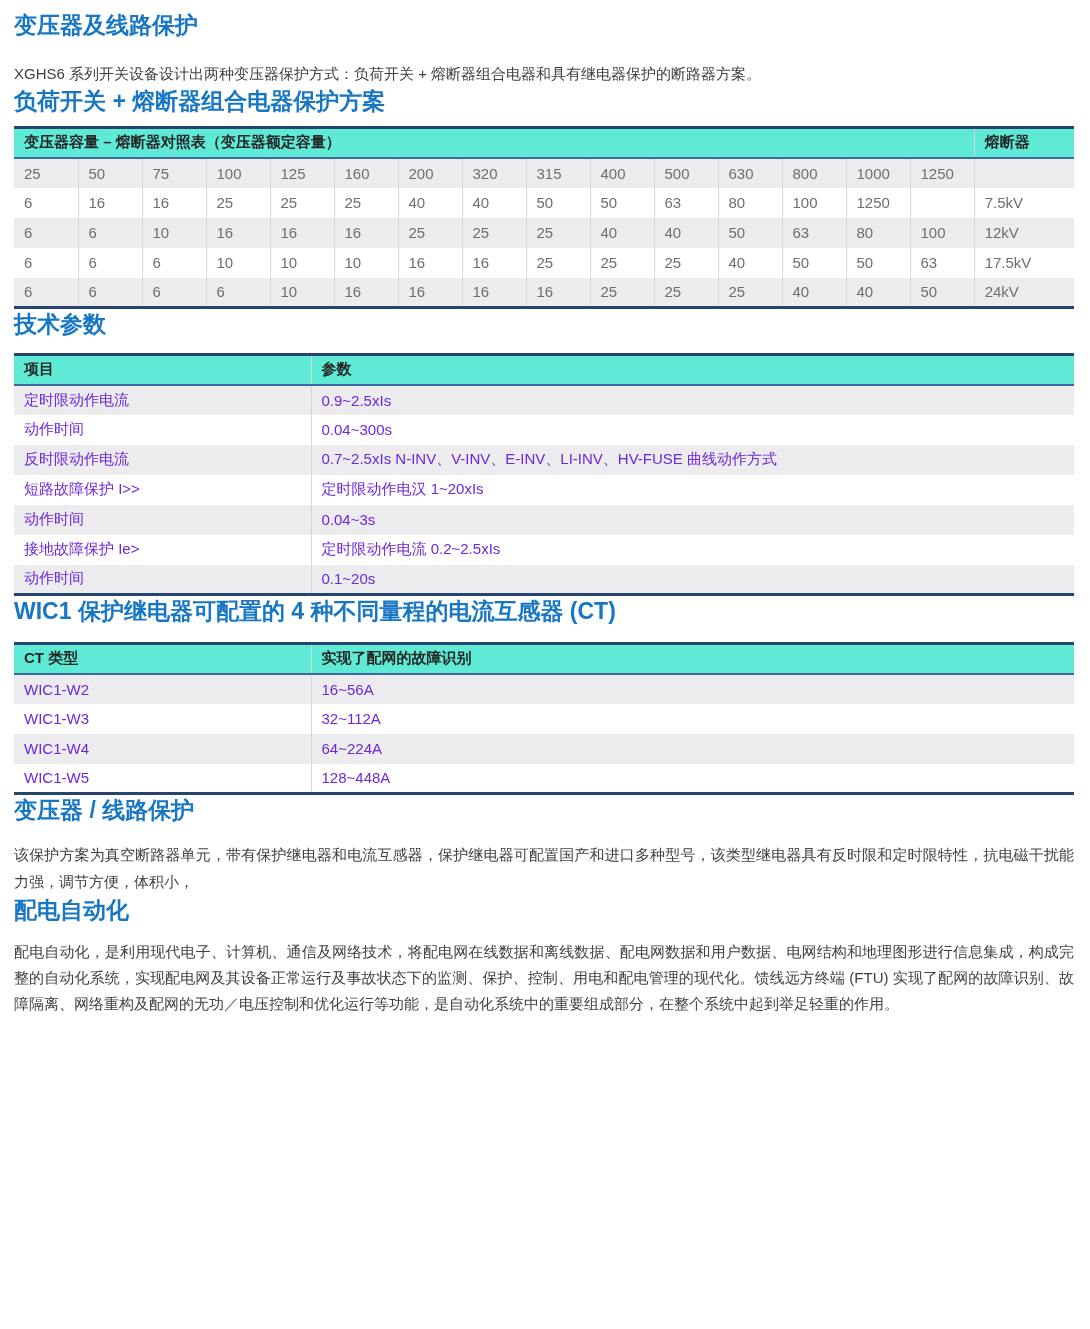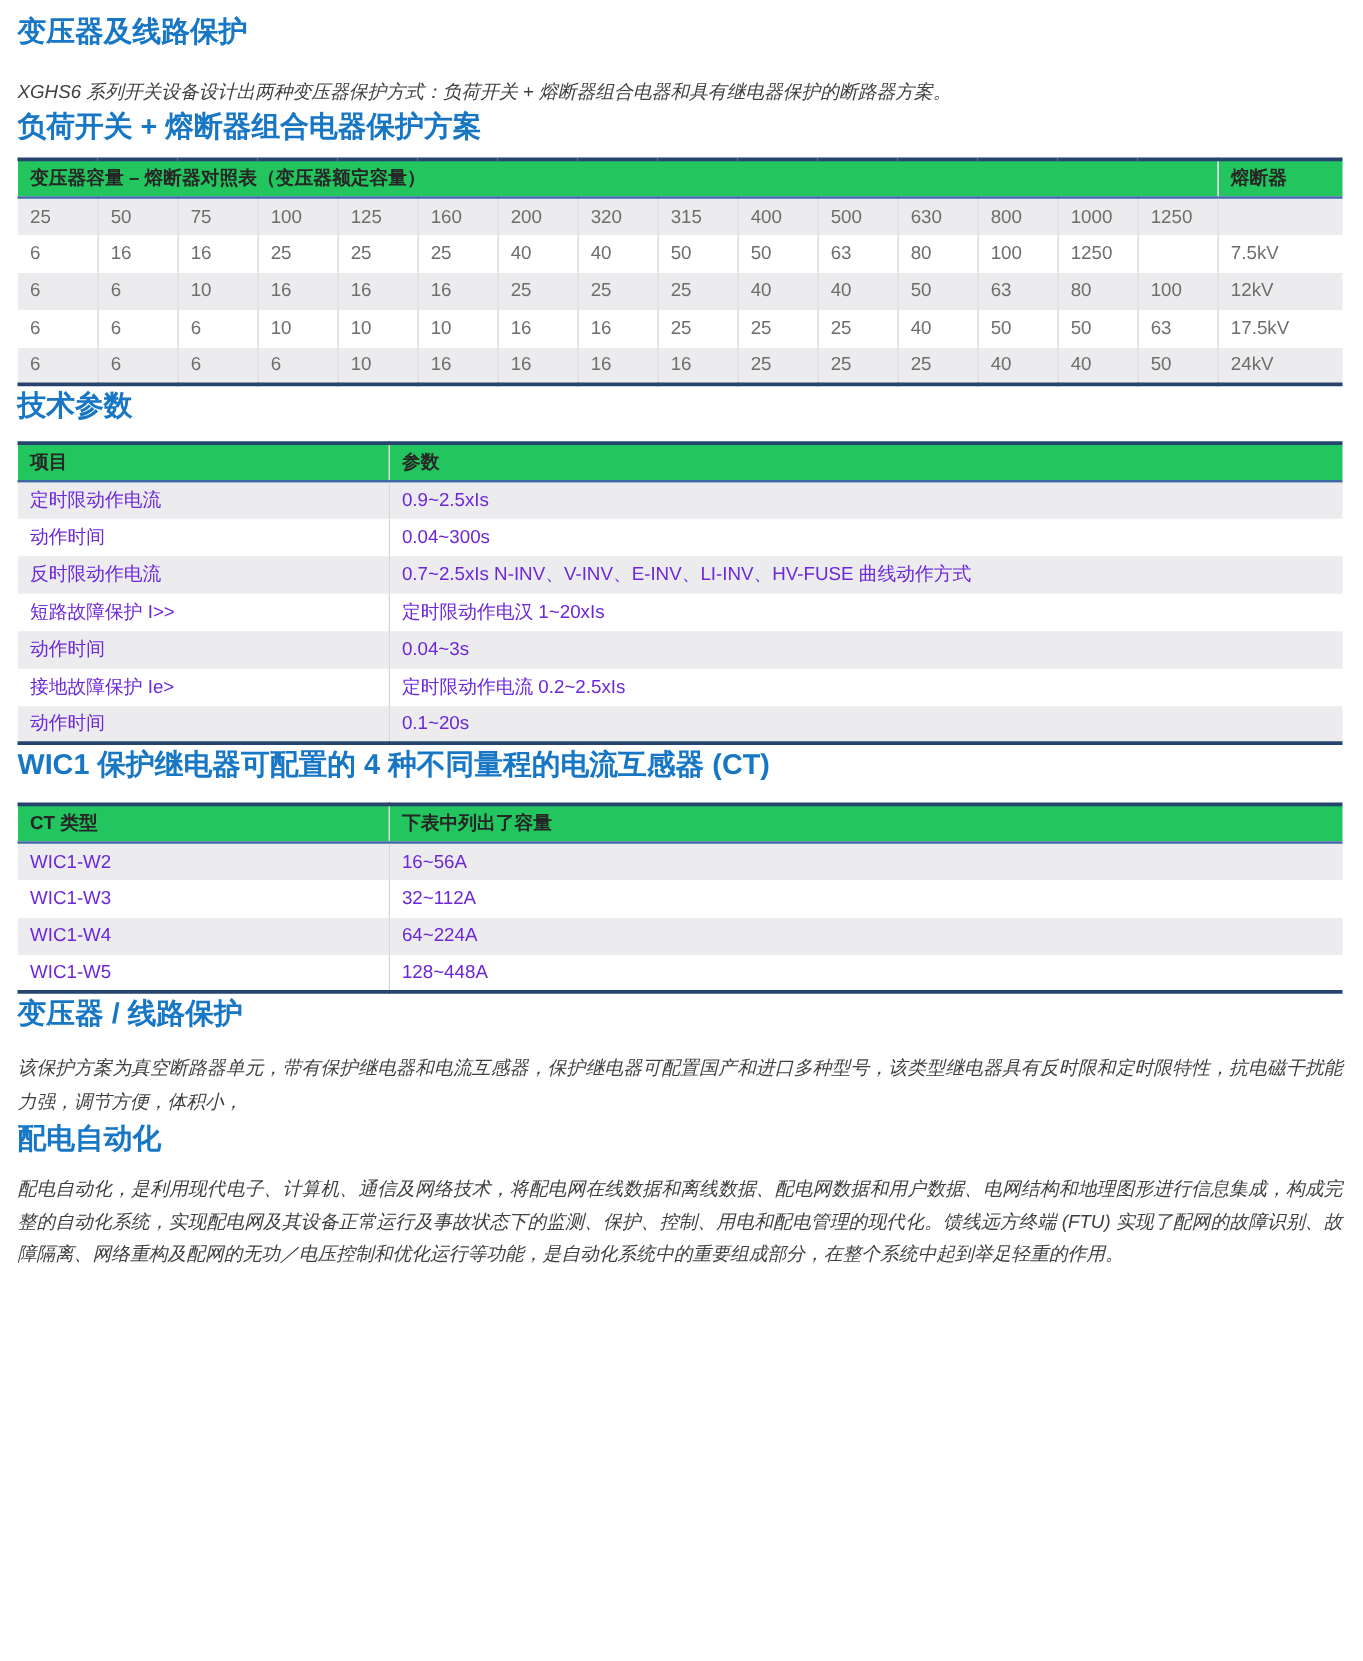--- a/index.html
+++ b/index.html
@@ -21,21 +21,20 @@
   .mt-sec   { margin-top: 24px; }
   .mt-sec-lg{ margin-top: 40px; }
   .mt-wic   { margin-top: 42px; }
 
   p.para {
     font-size: 15px;
     line-height: 28px;
     color: #3f3f3f;
     margin: 18px 0 0 0;
     text-align: justify;
-    font-style: italic;
   }
   p.intro { margin-top: 22px; line-height: 24px; }
   p.lead2 { margin-top: 6px; }
   p.tight { line-height: 27px; margin-top: 16px; }
   p.tight2{ line-height: 26px; margin-top: 14px; }
 
   table.tbl {
     width: 100%;
     border-collapse: collapse;
     table-layout: fixed;
@@ -47,21 +46,21 @@
   table.tbl.mt-md { margin-top: 16px; }
 
   .tbl thead th {
     height: 30px;
     box-sizing: border-box;
     padding: 0 10px;
     text-align: left;
     font-size: 15px;
     font-weight: 700;
     color: #262626;
-    background: #22c55e;
+    background: #5eead4;
     border-bottom: 2px solid #3c69a4;
     white-space: nowrap;
     overflow: hidden;
   }
   .tbl td {
     height: 30px;
     box-sizing: border-box;
     padding: 0 10px;
     font-size: 15px;
     color: #6e6e6e;
@@ -251,21 +250,21 @@
 
   <h1 class="sec mt-wic">WIC1 保护继电器可配置的 4 种不同量程的电流互感器 (CT)</h1>
   <table class="tbl kv mt-md">
     <colgroup>
         <col class="kc">
         <col>
       </colgroup>
     <thead>
       <tr>
         <th>CT 类型</th>
-        <th>下表中列出了容量</th>
+        <th>实现了配网的故障识别</th>
       </tr>
     </thead>
     <tbody>
       <tr class="alt">
         <td>WIC1-W2</td>
         <td>16~56A</td>
       </tr>
       <tr>
         <td>WIC1-W3</td>
         <td>32~112A</td>

